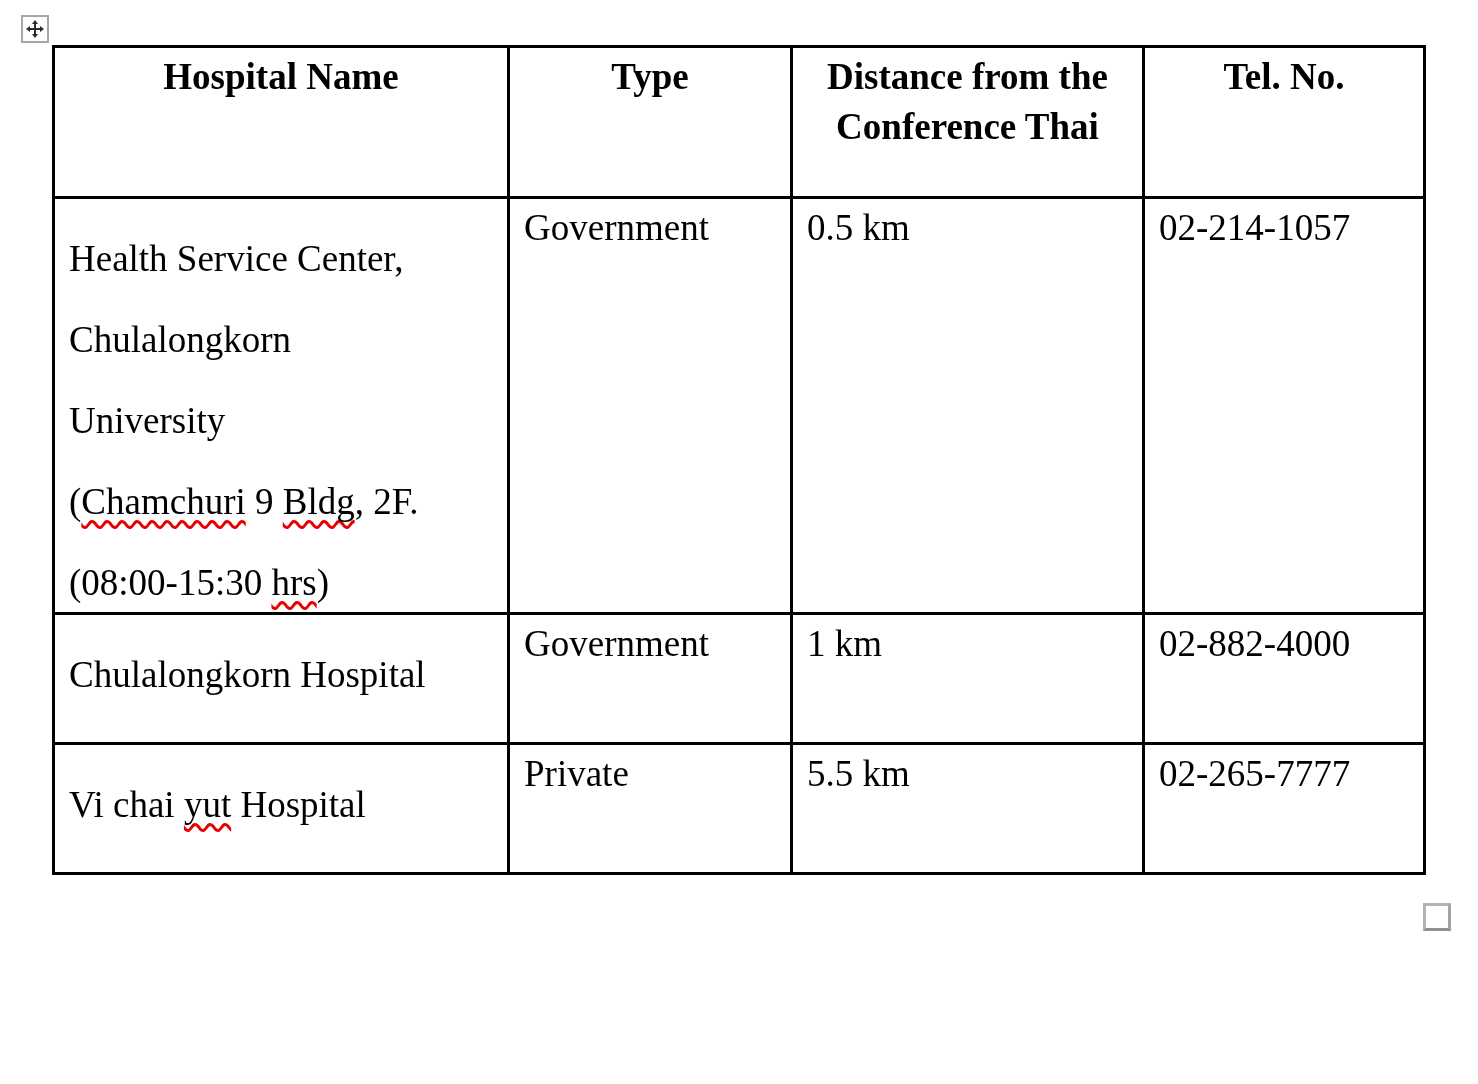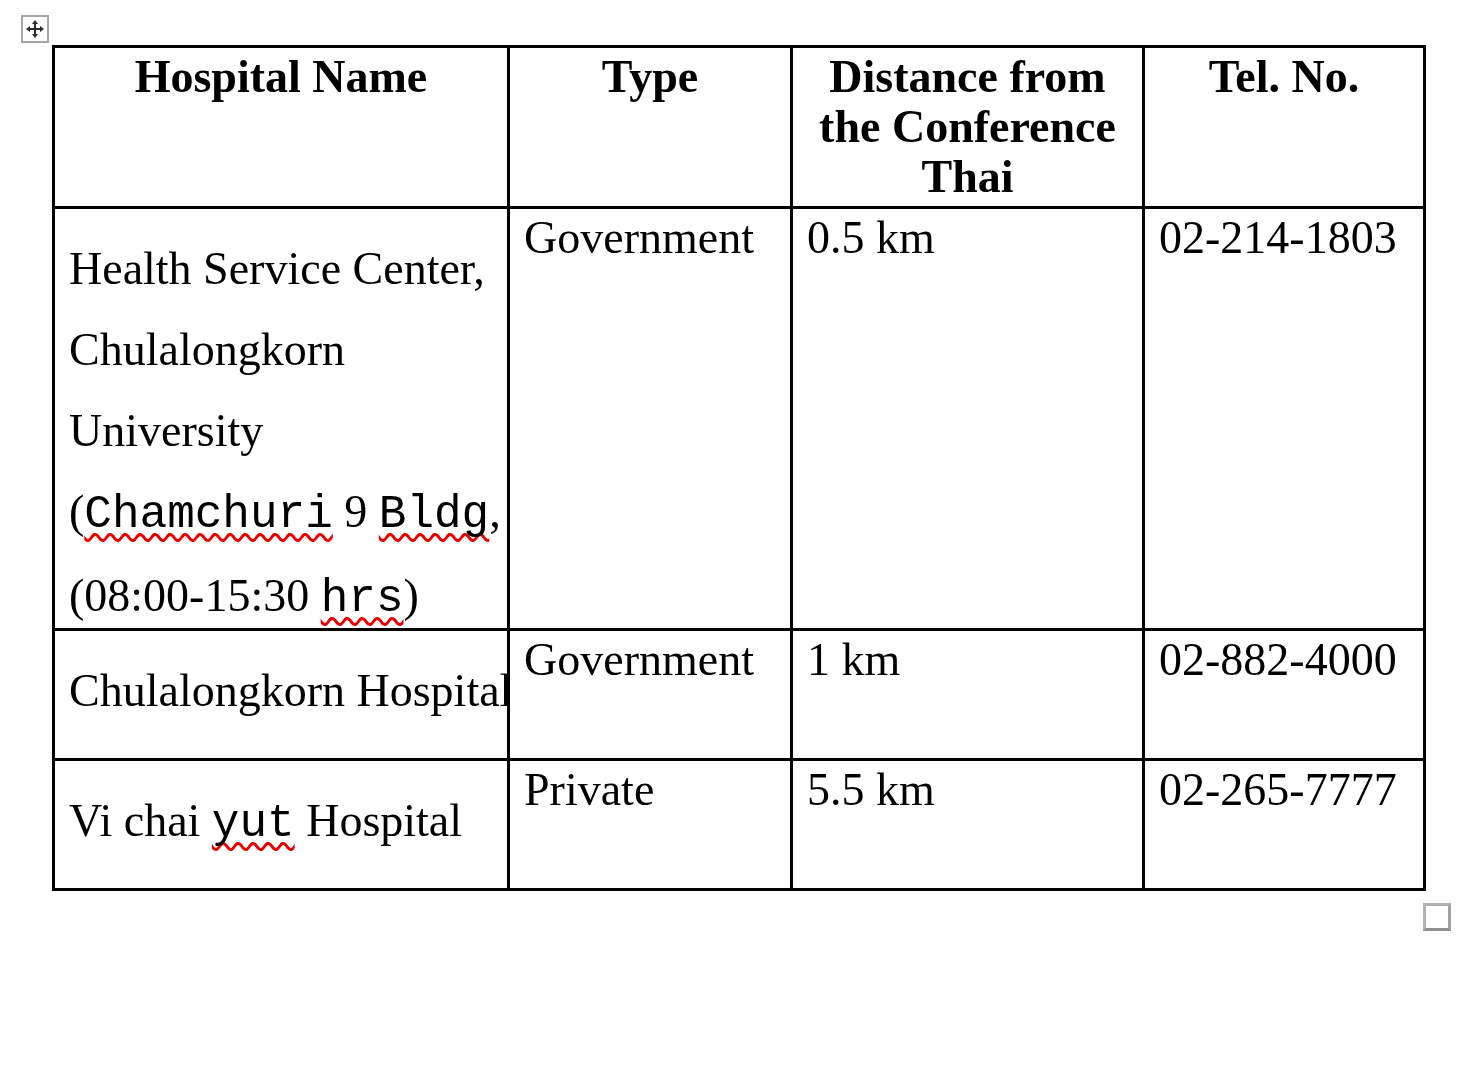--- a/index.html
+++ b/index.html
@@ -34,21 +34,21 @@
   }
   col.c1 { width: 455px; }
   col.c2 { width: 283px; }
   col.c3 { width: 352px; }
   col.c4 { width: 281px; }
 
   table.hosp th,
   table.hosp td {
     border: 3px solid #000000;
     vertical-align: top;
-    font-size: 46px;
+    font-size: 37px;
     line-height: 50px;
     padding: 4px 14px 4px 14px;
     overflow: hidden;
   }
   table.hosp th {
     font-weight: bold;
     text-align: center;
   }
   table.hosp td {
     font-weight: normal;
@@ -64,21 +64,20 @@
   .ln { white-space: nowrap; margin-top: 31px; }
 
   
   .sp {
     text-decoration-line: underline;
     text-decoration-style: wavy;
     text-decoration-color: #e60000;
     text-decoration-thickness: 2.5px;
     text-underline-offset: 6px;
     text-decoration-skip-ink: none;
-    font-family: Liberation Mono, monospace;
   }
 
   
   .move-handle {
     position: absolute;
     left: 21px;
     top: 15px;
     width: 28px;
     height: 28px;
     box-sizing: border-box;
@@ -133,21 +132,21 @@
       <tr class="r1">
         <td>
           <div class="ln"><span>Health Service Center,</span></div>
           <div class="ln"><span>Chulalongkorn</span></div>
           <div class="ln"><span>University</span></div>
           <div class="ln"><span>(</span><span class="sp">Chamchuri</span><span> 9 </span><span class="sp">Bldg</span><span>, 2F.</span></div>
           <div class="ln"><span>(08:00-15:30 </span><span class="sp">hrs</span><span>)</span></div>
         </td>
         <td>Government</td>
         <td>0.5 km</td>
-        <td>02-214-1803</td>
+        <td>02-214-1057</td>
       </tr>
 
       <tr class="r2">
         <td>
           <div class="ln"><span>Chulalongkorn Hospital</span></div>
         </td>
         <td>Government</td>
         <td>1 km</td>
         <td>02-882-4000</td>
       </tr>

